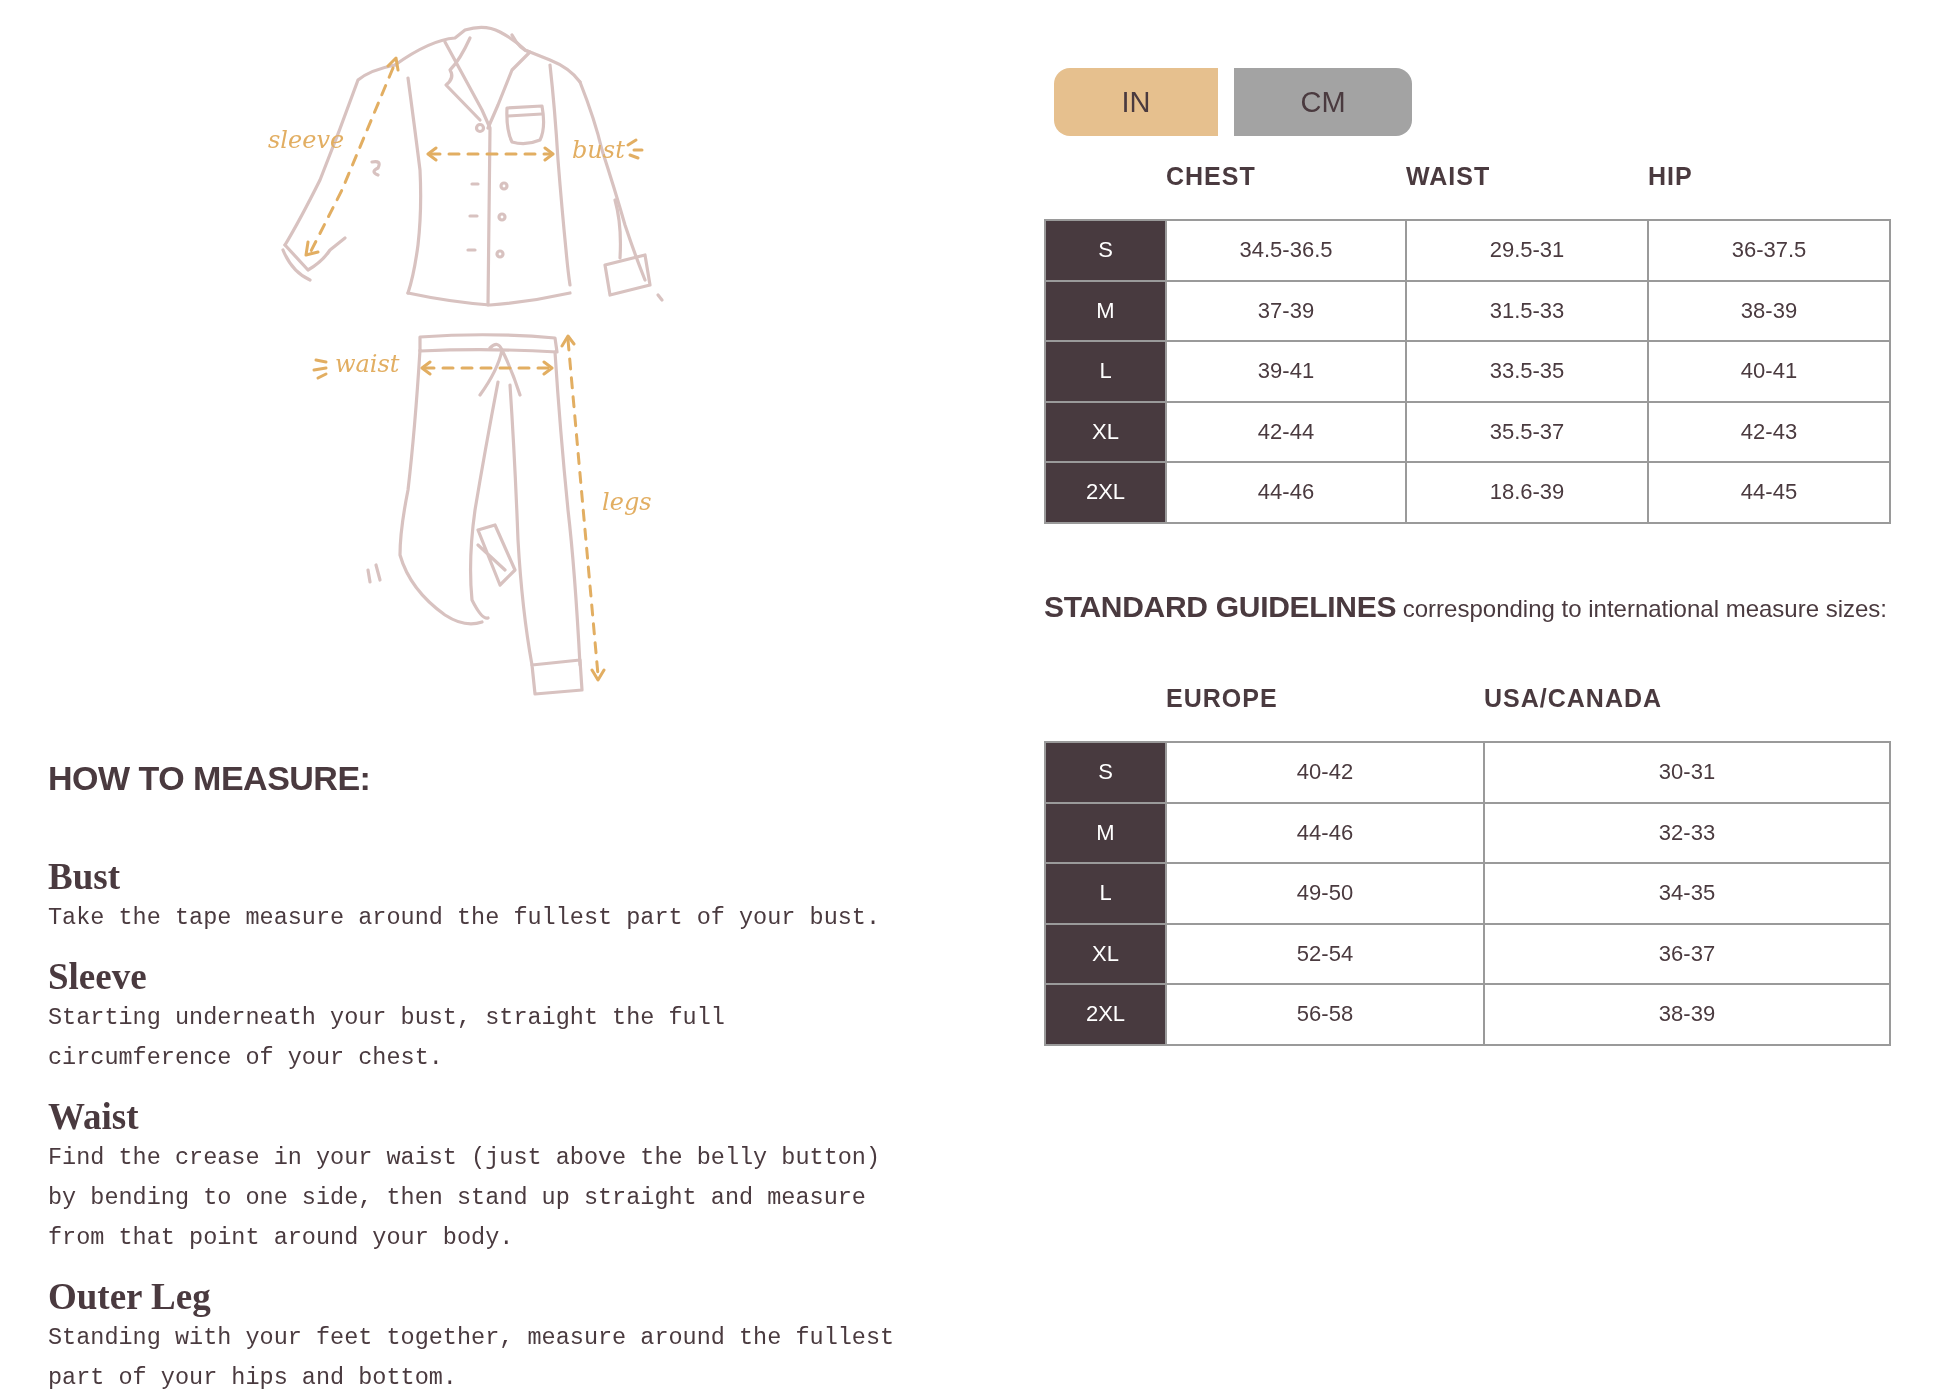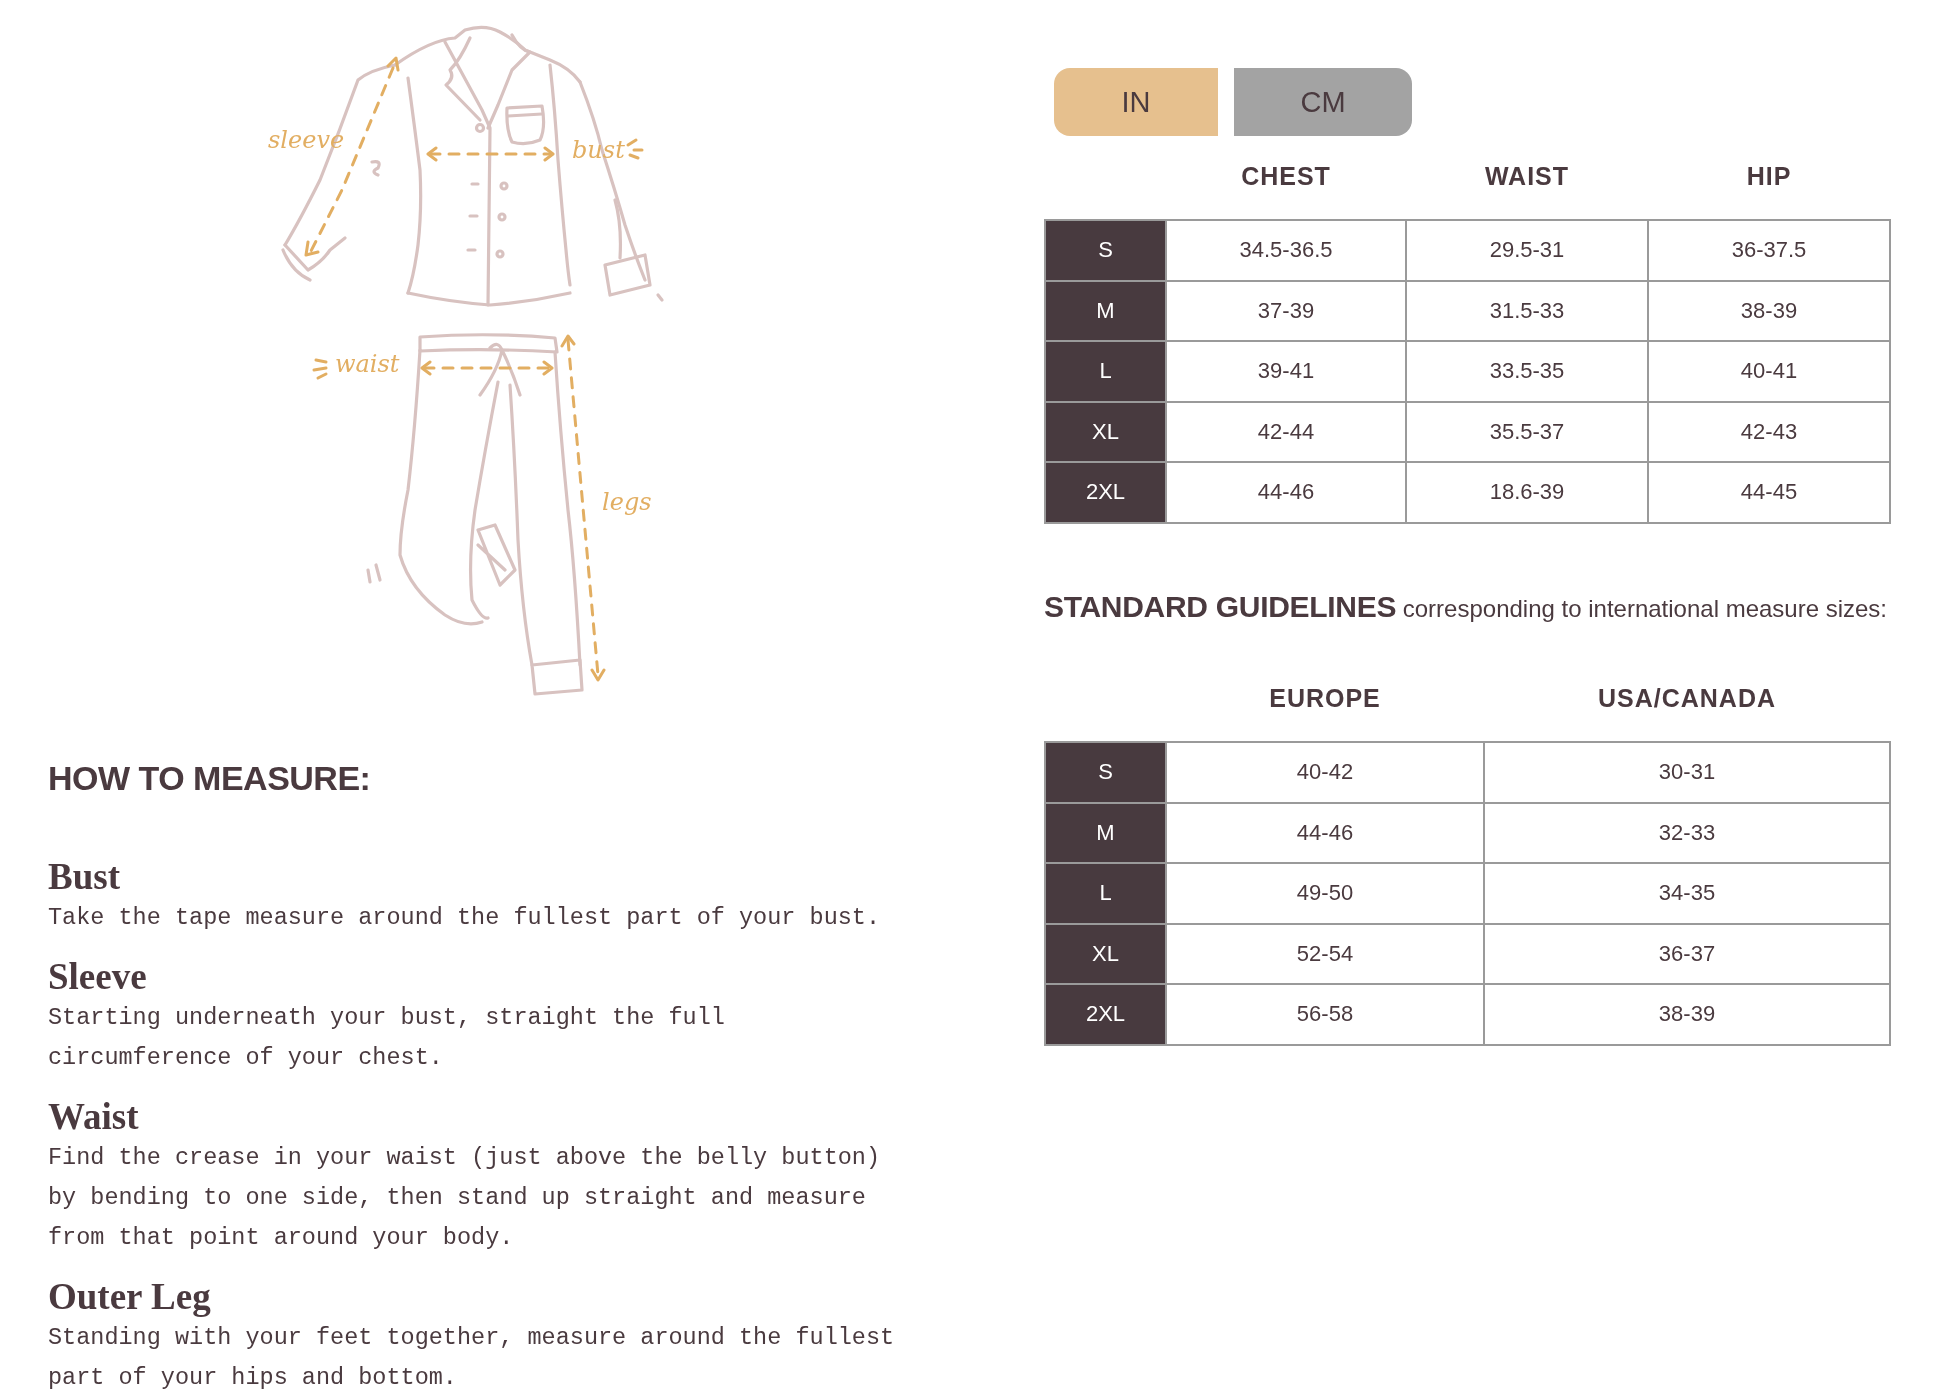--- a/index.html
+++ b/index.html
@@ -22,21 +22,21 @@
   .section-body { font-size: 23.5px; line-height: 40px; color: #4a3a3f; font-family: Liberation Mono, monospace; }
 
   
   .unit-toggle { position: absolute; left: 1054px; top: 20px; display: flex; gap: 16px; margin-top: 48px; }
   .unit-btn { height: 68px; font-size: 29px; display: flex; align-items: center; justify-content: center; color: #4a3a3f; cursor: pointer; }
   .unit-in { width: 164px; background: #e6c08e; border-radius: 16px 0 0 16px; }
   .unit-cm { width: 178px; background: #a3a3a3; border-radius: 0 16px 16px 0; }
 
   
   .size-table { position: absolute; left: 1044px; border-collapse: collapse; }
-  .size-table th { font-size: 25px; font-weight: bold; letter-spacing: 1px; color: #4a3a3f; height: 62px; vertical-align: top; padding-top: 4px; text-align: center; }
+  .size-table th { font-size: 25px; font-weight: bold; letter-spacing: 1px; color: #4a3a3f; height: 62px; vertical-align: top; padding-top: 4px; text-align: left; }
   .size-table td { border: 2px solid #9a9a9a; height: 60.5px; text-align: center; font-size: 22px; color: #4a3a3f; }
   .size-table td.size-label { background: #483a3f; color: #ffffff; width: 121px; }
 
   #table-measure { top: 158px; }
   #table-measure col.c1 { width: 240px; }
   #table-measure col.c2 { width: 242px; }
   #table-measure col.c3 { width: 242px; }
 
   .guidelines { position: absolute; left: 1044px; top: 590px; width: 850px; font-size: 24px; line-height: 34px; color: #4a3a3f; }
   .guidelines .g-bold { font-weight: bold; font-size: 30px; letter-spacing: -0.3px; }

